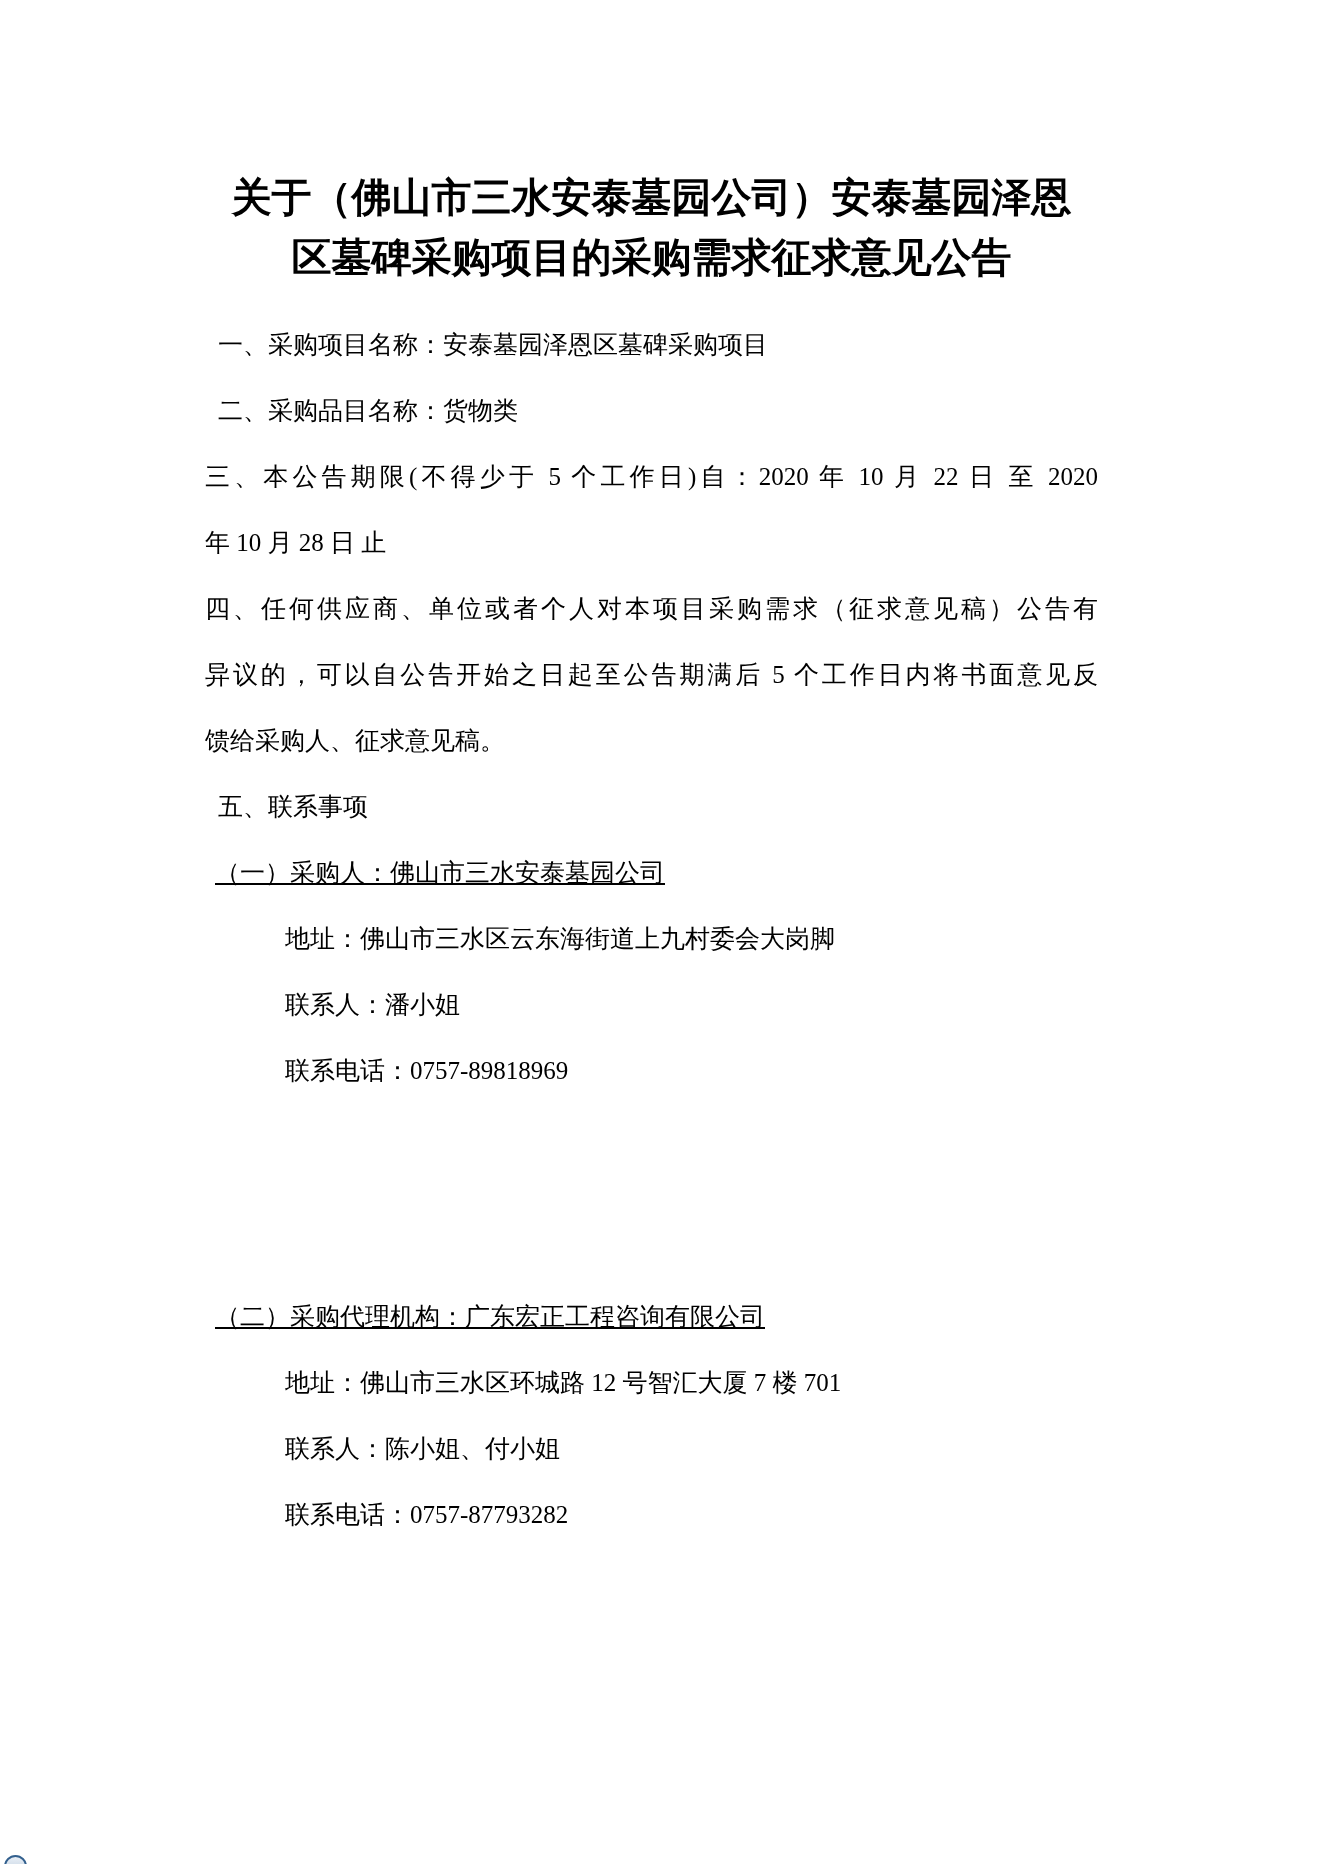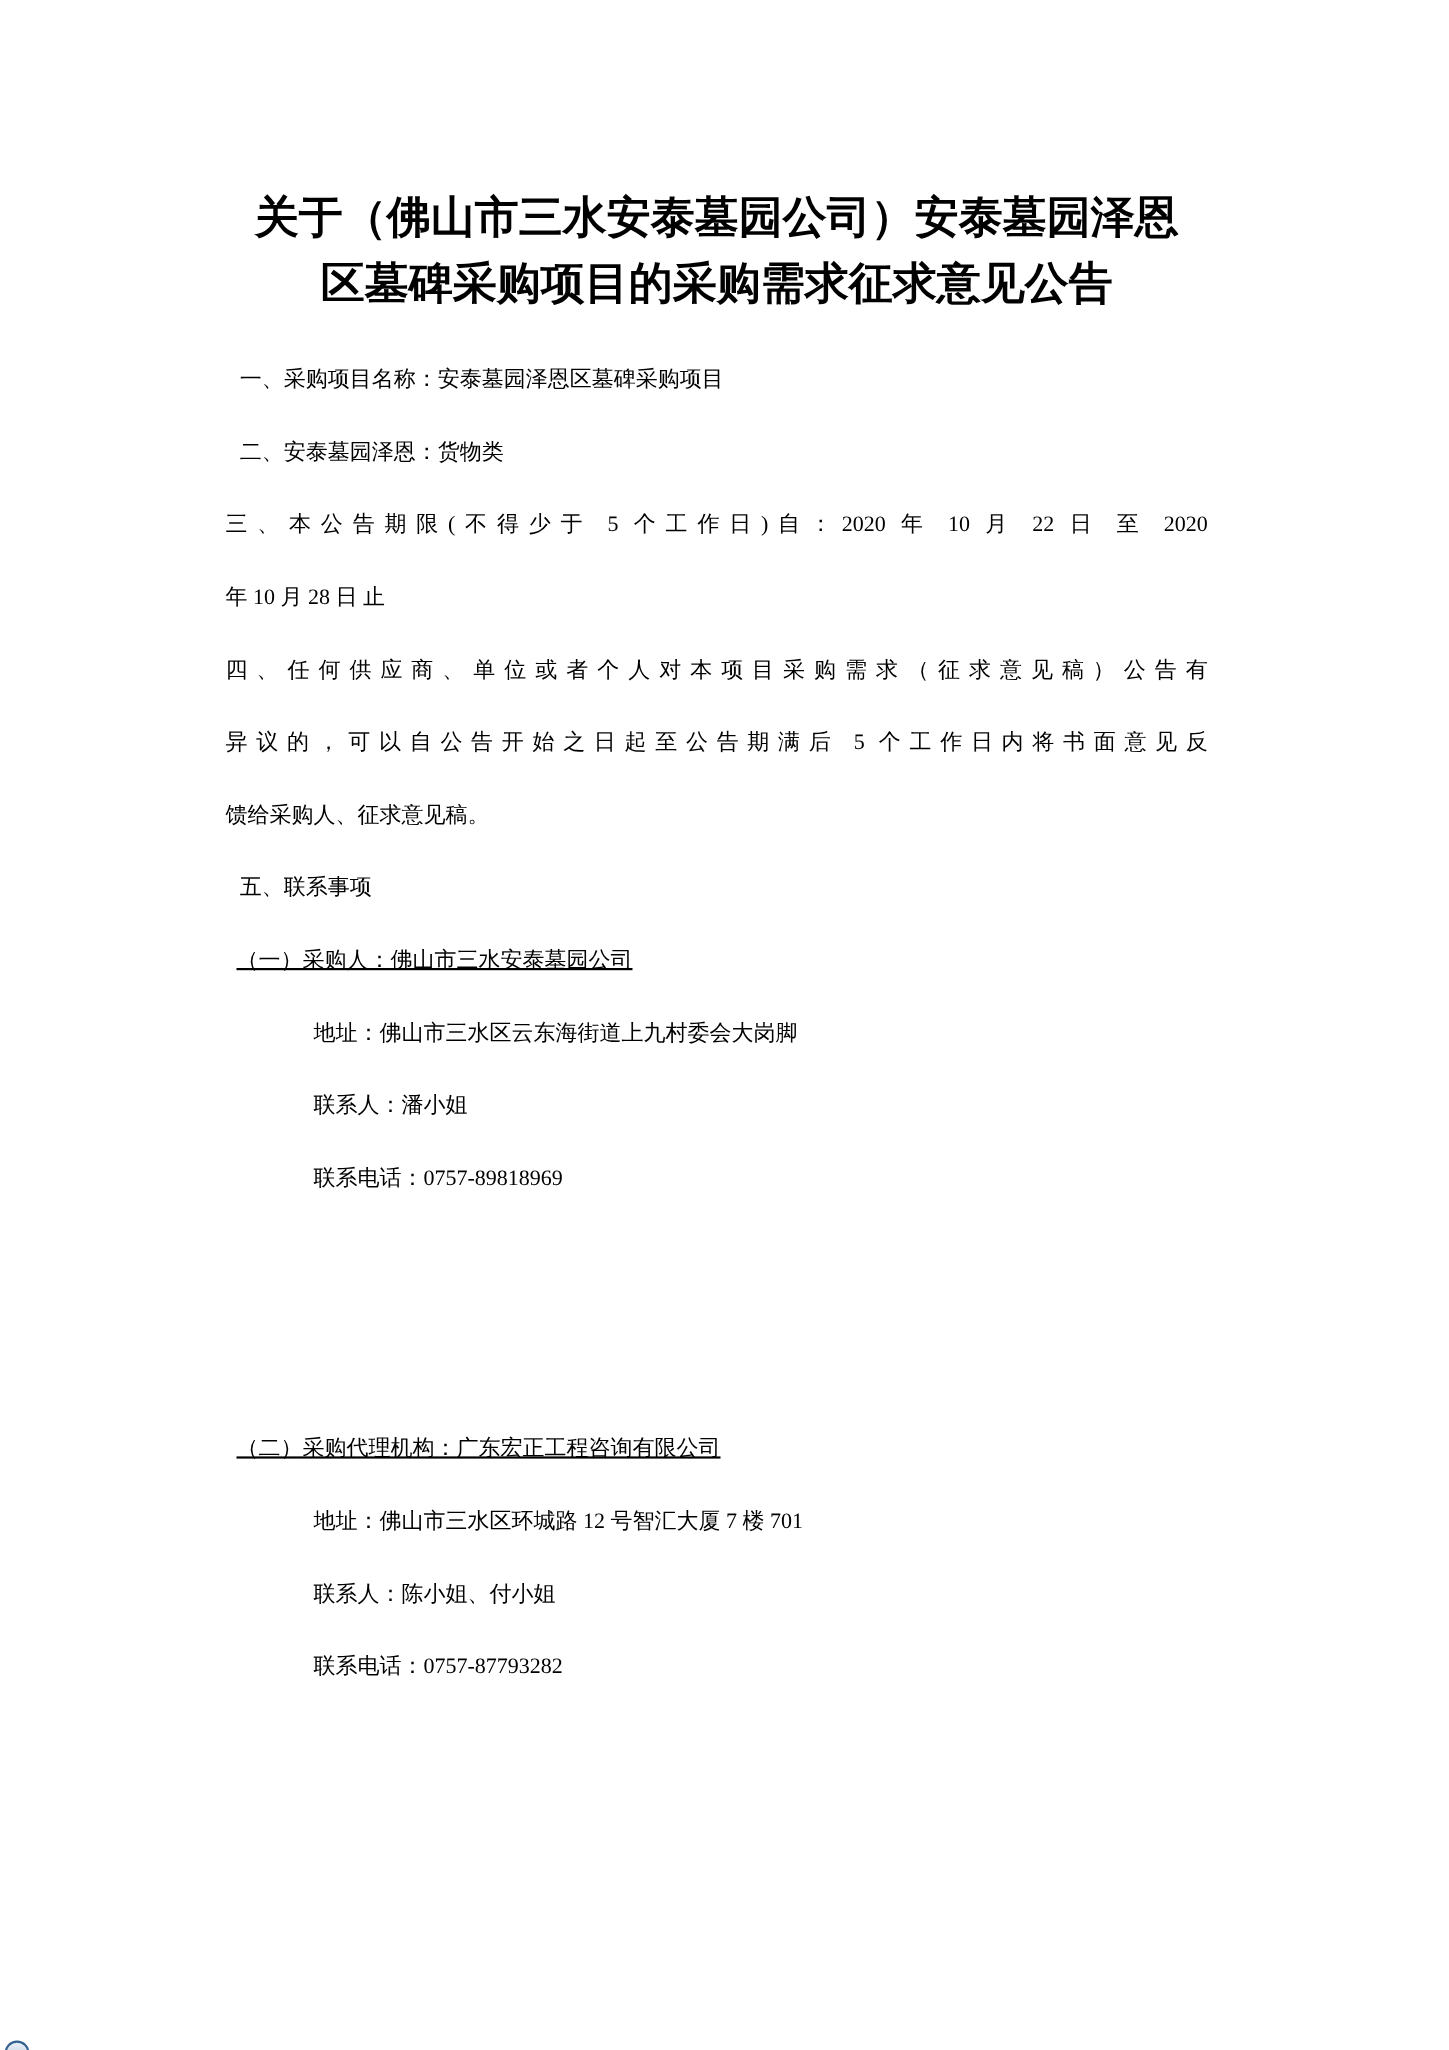--- a/index.html
+++ b/index.html
@@ -20,21 +20,21 @@
   }
   .title {
     margin: 0 0 24px 0;
     font-size: 40px;
     font-weight: bold;
     line-height: 60px;
     text-align: center;
   }
   .tline { display: block; }
   .line {
-    font-size: 20px;
+    font-size: 25px;
     line-height: 66px;
     height: 66px;
     white-space: nowrap;
     overflow: visible;
   }
   .just {
     white-space: normal;
     text-align: justify;
     text-align-last: justify;
   }
@@ -59,21 +59,21 @@
 
 <div class="page">
   <div class="doc">
 
     <h1 class="title">
       <span class="tline">关于（佛山市三水安泰墓园公司）安泰墓园泽恩</span>
       <span class="tline">区墓碑采购项目的采购需求征求意见公告</span>
     </h1>
 
     <div class="line ind-item">一、采购项目名称：安泰墓园泽恩区墓碑采购项目</div>
-    <div class="line ind-item">二、安泰墓园泽恩：货物类</div>
+    <div class="line ind-item">二、采购品目名称：货物类</div>
 
     <div class="line just">三、本公告期限(不得少于 5 个工作日)自：2020 年 10 月 22 日 至 2020</div>
     <div class="line">年 10 月 28 日 止</div>
 
     <div class="line just">四、任何供应商、单位或者个人对本项目采购需求（征求意见稿）公告有</div>
     <div class="line just">异议的，可以自公告开始之日起至公告期满后 5 个工作日内将书面意见反</div>
     <div class="line">馈给采购人、征求意见稿。</div>
 
     <div class="line ind-item">五、联系事项</div>
 

